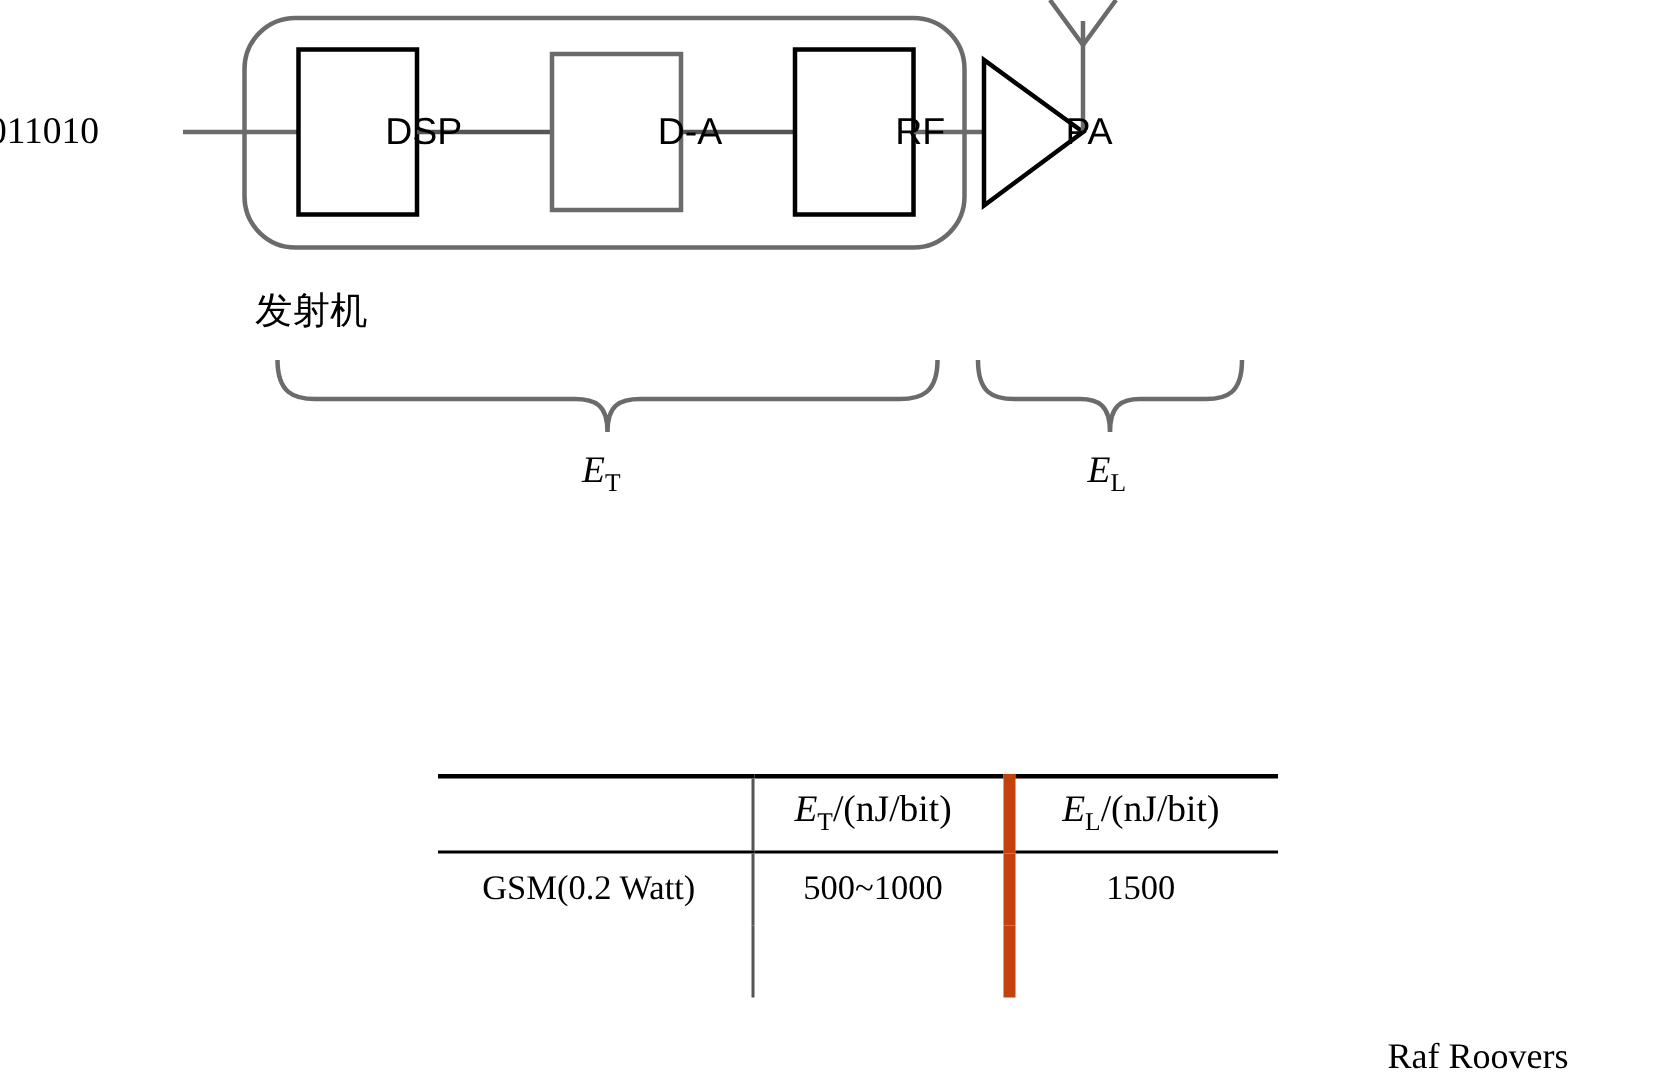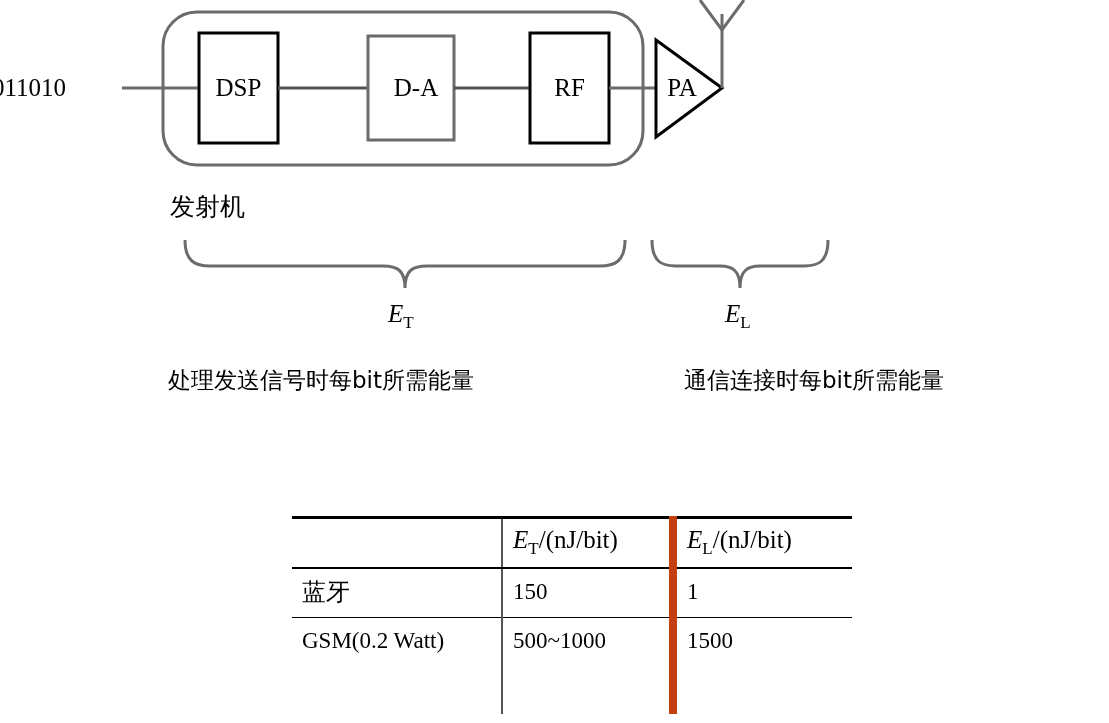--- a/index.html
+++ b/index.html
@@ -26,23 +26,24 @@
     left: 0; top: 0;
     width: 1109px;
     height: 723px;
   }
   .lbl {
     position: absolute;
     white-space: nowrap;
   }
   
   .blk-label {
-    font-family: Liberation Serif, serif;
+    font-family: Liberation Sans, sans-serif;
     font-size: 25px;
     text-align: center;
+    margin-left: 44px;
   }
   .bitstream {
     font-family: "Liberation Serif", serif;
     font-size: 25px;
   }
   .cn-label {
     font-family: "DejaVu Sans", sans-serif;
     font-size: 25px;
   }
   .cn-caption {
@@ -69,20 +70,21 @@
     top: 516px;
     width: 560px;
     border-collapse: collapse;
     font-family: "Liberation Serif", serif;
     font-size: 23px;
   }
   .tbl td {
     padding: 6px 18px 8px 10px;
     vertical-align: middle;
     height: 34px;
+    text-align: center;
   }
   .tbl .c0 { width: 278px; }
   .tbl .c1 { width: 172px; border-left: 2px solid #555; }
   .tbl .c2 { width: 190px; border-left: 8px solid #c2410c; }
   .tbl tr.head td { border-top: 3px solid #000; border-bottom: 2px solid #000; }
   .tbl tr.r1 td { border-bottom: 1px solid #000; }
   .tbl .mixed { font-family: "DejaVu Sans", sans-serif; font-size: 24px; }
   .nowrap { white-space: nowrap; }
 </style>
 </head>
@@ -125,54 +127,48 @@
   <div class="lbl blk-label" style="left:199px; top:74px; width:79px;">DSP</div>
   <div class="lbl blk-label" style="left:368px; top:74px; width:96px;">D-A</div>
   <div class="lbl blk-label" style="left:530px; top:74px; width:79px;">RF</div>
   <div class="lbl blk-label" style="left:655px; top:74px; width:54px; text-align:center;">PA</div>
 
   <div class="lbl cn-label" style="left:170px; top:190px;text-align:right;">发射机</div>
 
   <div class="lbl sym" style="left:388px; top:300px;">
     <span>E</span><sub>T</sub>
   </div>
-  <div class="lbl cn-caption" style="left:168px; top:365px;">处理发送信号时每bit所需能量</div>
 
   <div class="lbl sym" style="left:725px; top:300px;">
     <span>E</span><sub>L</sub>
   </div>
-  <div class="lbl cn-caption" style="left:684px; top:365px;">通信连接时每bit所需能量</div>
 
   <table class="tbl">
     <tbody>
       <tr class="head">
         <td class="c0"></td>
         <td class="c1">
           <span class="sym nowrap">
             <span>E</span><sub>T</sub><span style="font-style:normal;">/(nJ/bit)</span>
           </span>
         </td>
         <td class="c2">
           <span class="sym nowrap">
             <span>E</span><sub>L</sub><span style="font-style:normal;">/(nJ/bit)</span>
           </span>
         </td>
       </tr>
-      <tr class="r1">
-        <td class="c0 mixed">蓝牙</td>
-        <td class="c1">150</td>
-        <td class="c2">1</td>
-      </tr>
       <tr class="r2">
         <td class="c0">GSM(0.2 Watt)</td>
         <td class="c1">500~1000</td>
         <td class="c2">1500</td>
       </tr>
       <tr>
         <td class="c0"></td>
         <td class="c1"></td>
         <td class="c2"></td>
       </tr>
     </tbody>
   </table>
 
+  <div class="lbl credit" style="left:925px; top:692px;">Raf Roovers</div>
 
 </div>
 
 </body></html>

